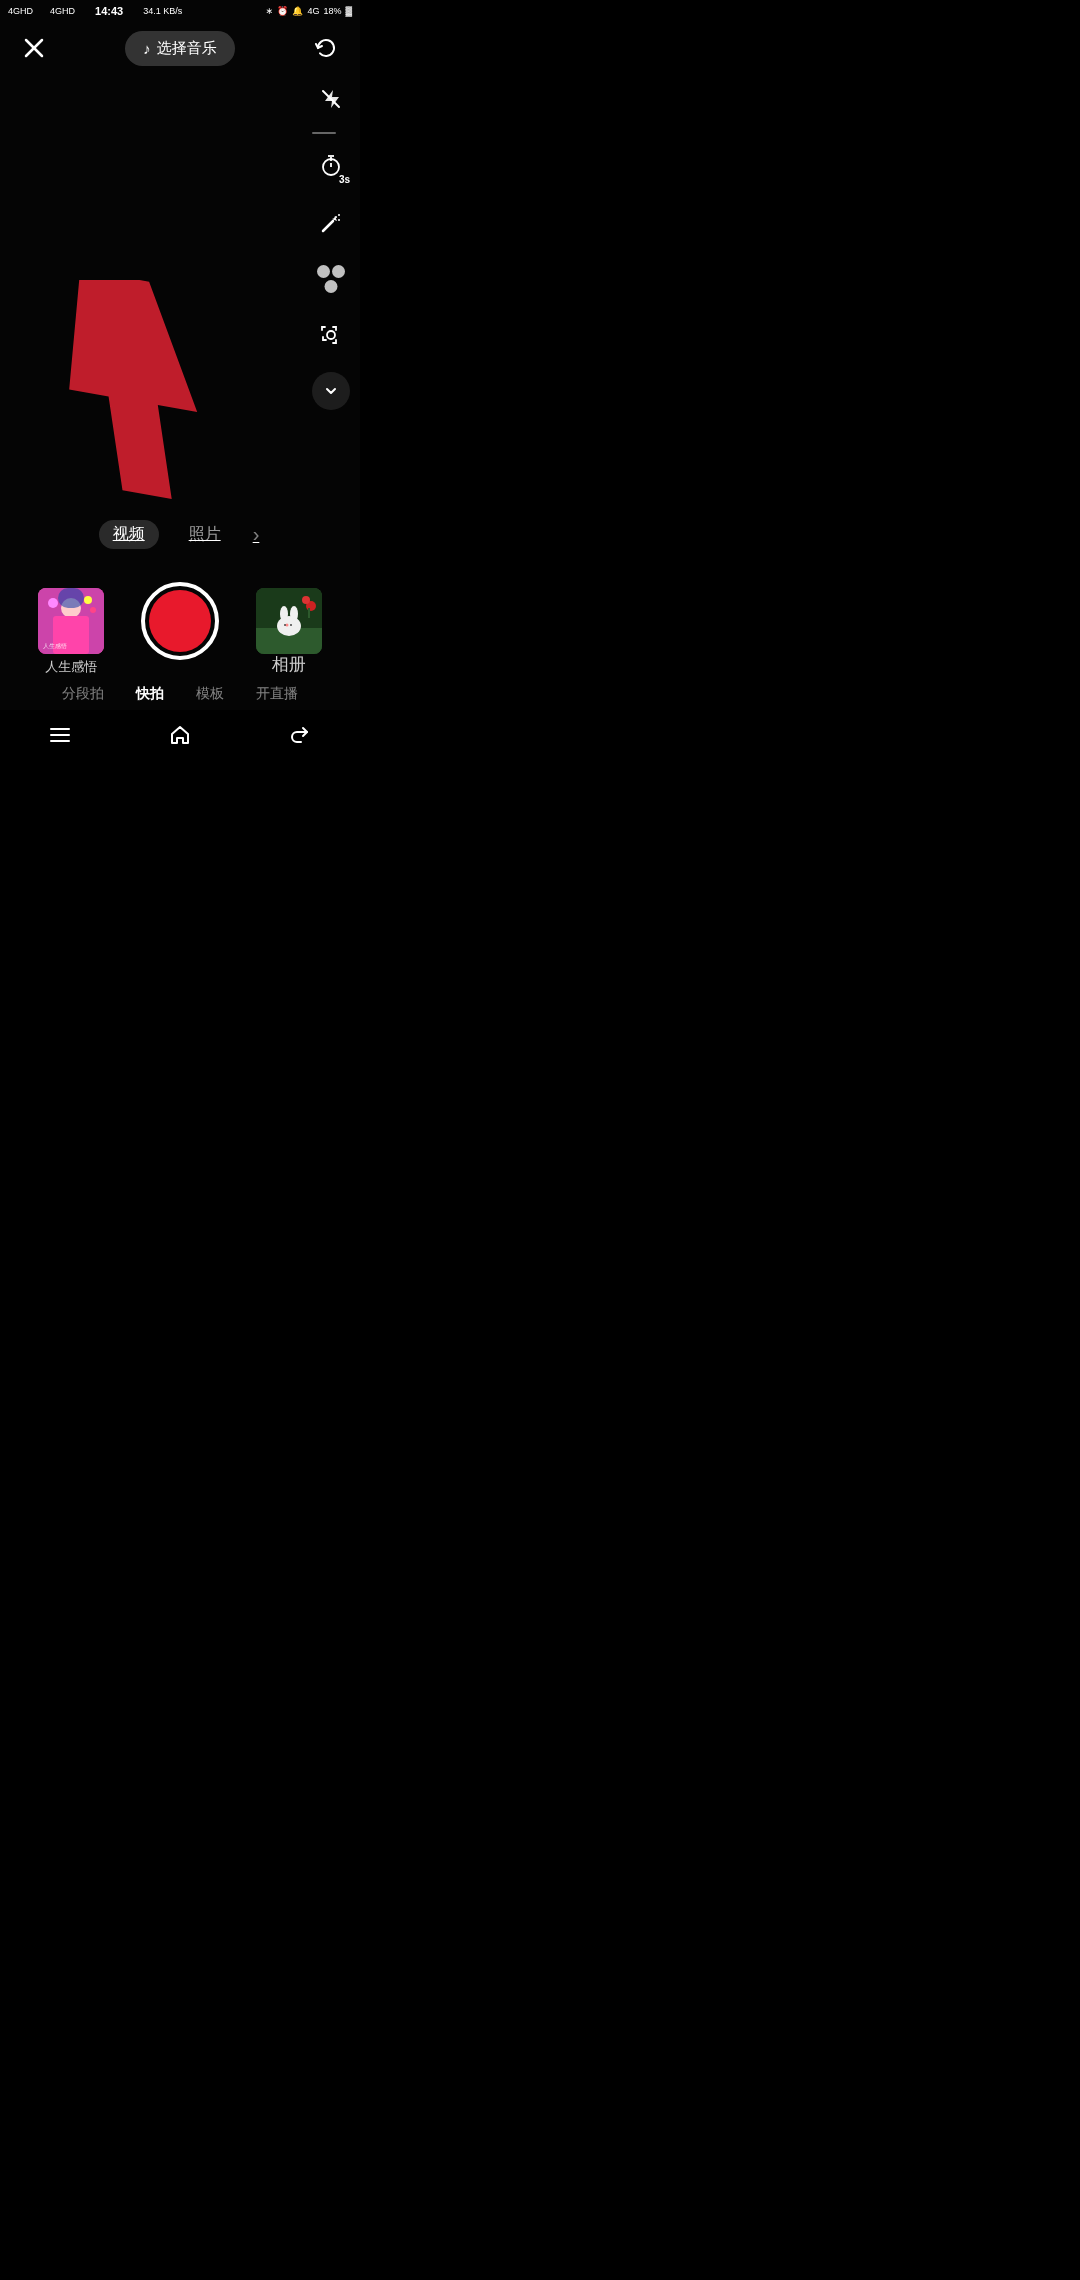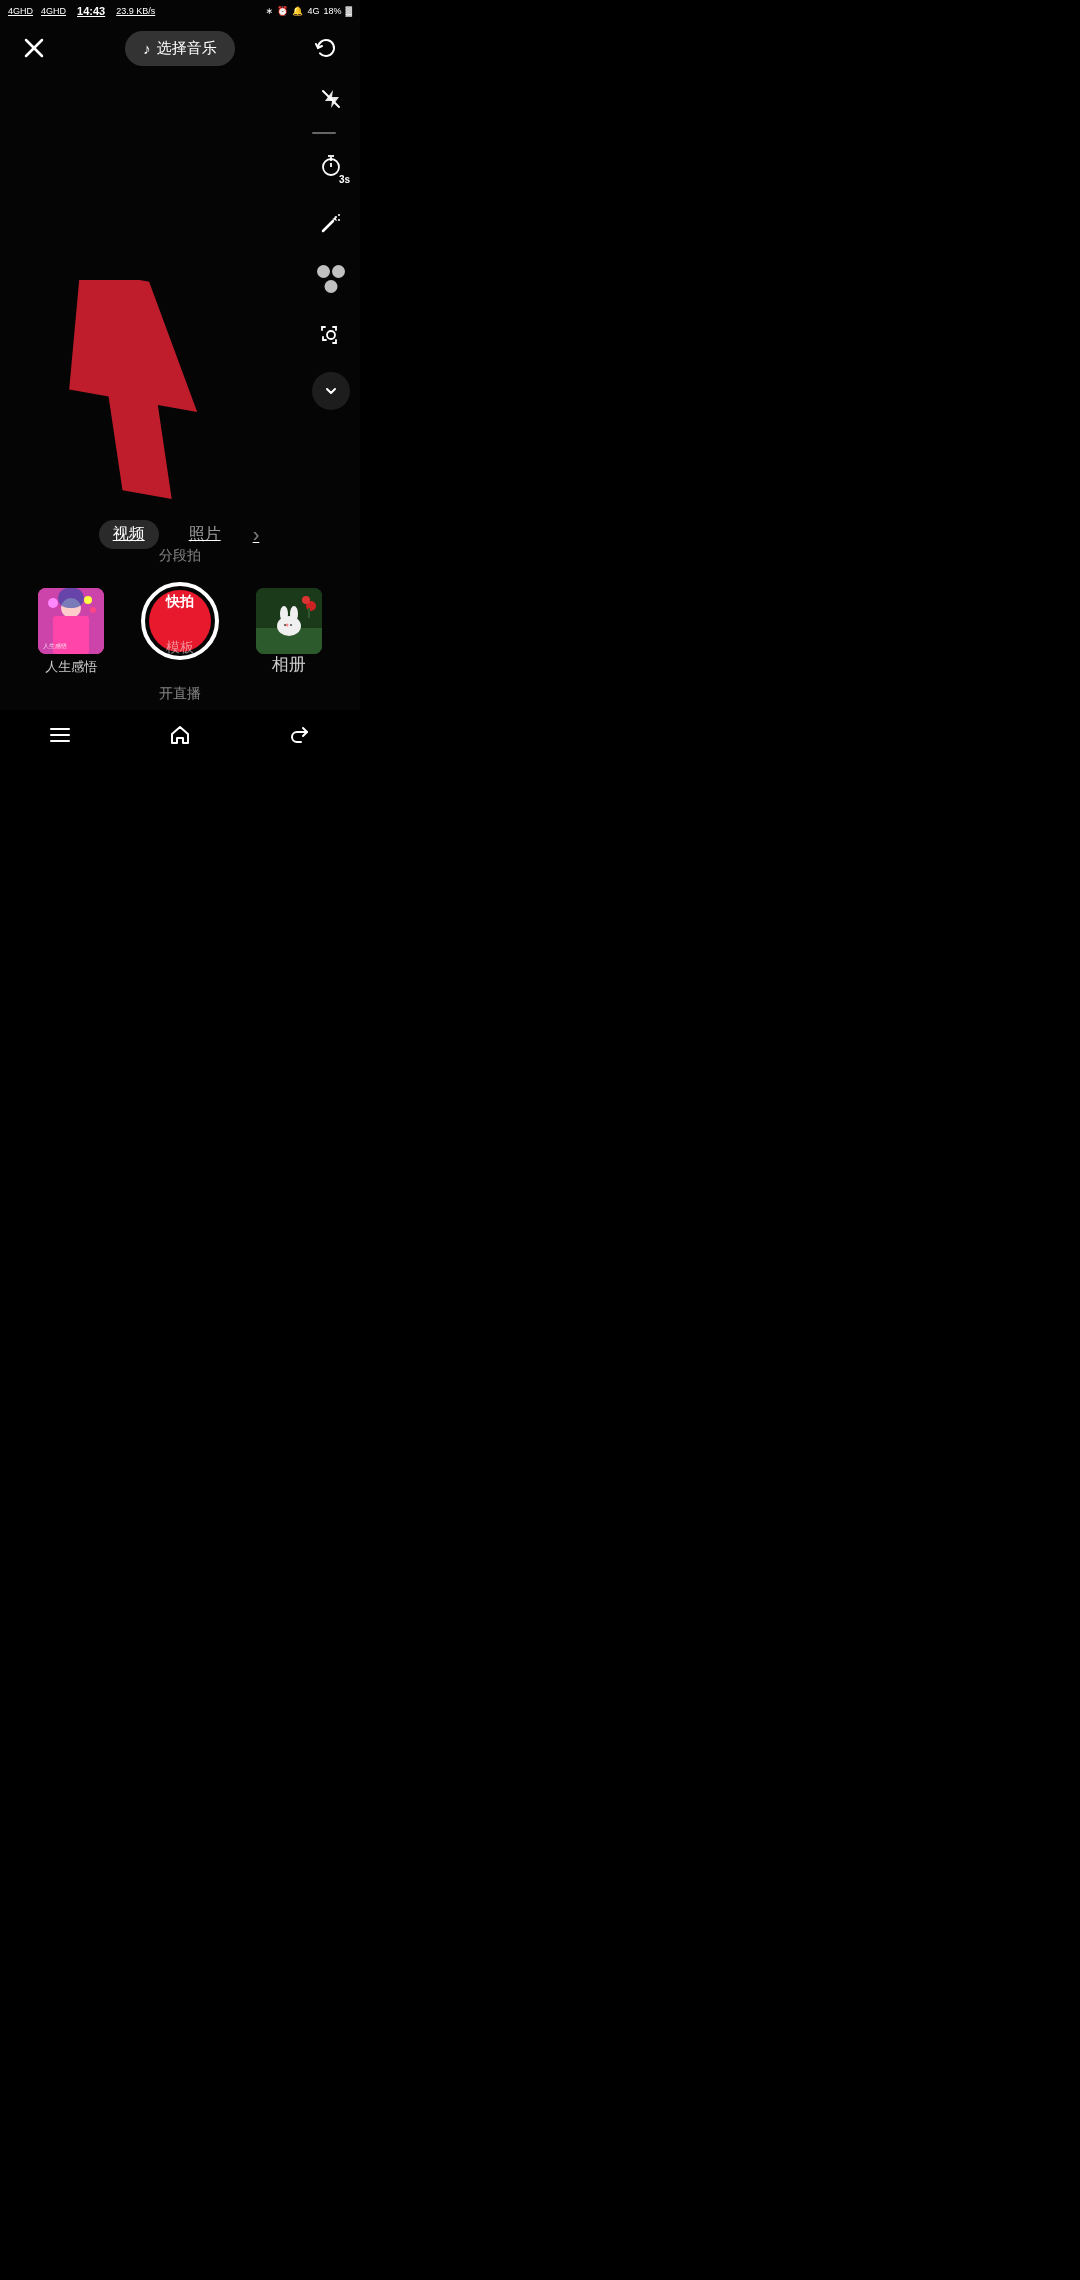--- a/index.html
+++ b/index.html
@@ -27,23 +27,22 @@
       justify-content: space-between;
       padding: 0 8px;
       font-size: 10px;
       color: #fff;
       z-index: 100;
     }
 
     .status-left {
       display: flex;
       align-items: center;
-      gap: 8px;
+      gap: 17px;
       font-size: 9px;
-      text-decoration: underline;
     }
 
     .status-right {
       display: flex;
       align-items: center;
       gap: 4px;
       font-size: 9px;
     }
 
     
@@ -267,21 +266,20 @@
     .sub-mode-tabs {
       position: absolute;
       bottom: 55px;
       left: 0;
       right: 0;
       display: flex;
       align-items: center;
       justify-content: center;
       gap: 24px;
       z-index: 100;
-      flex-direction: column;
     }
 
     .sub-tab {
       font-size: 14px;
       color: rgba(255,255,255,0.5);
       cursor: pointer;
       padding: 2px 4px;
     }
 
     .sub-tab.active {
@@ -356,21 +354,21 @@
 </head>
 <body>
 
 <div class="viewfinder"></div>
 
 <div class="status-bar">
   <div class="status-left">
     <span>4GHD</span>
     <span>4GHD</span>
     <span style="font-size:11px;font-weight:bold;margin:0 3px;">14:43</span>
-    <span>23.9 KB/s</span>
+    <span>34.1 KB/s</span>
   </div>
   <div class="status-right">
     <span>∗</span>
     <span>⏰</span>
     <span>🔔</span>
     <span>4G</span>
     <span>18%</span>
     <span>▓</span>
   </div>
 </div>

